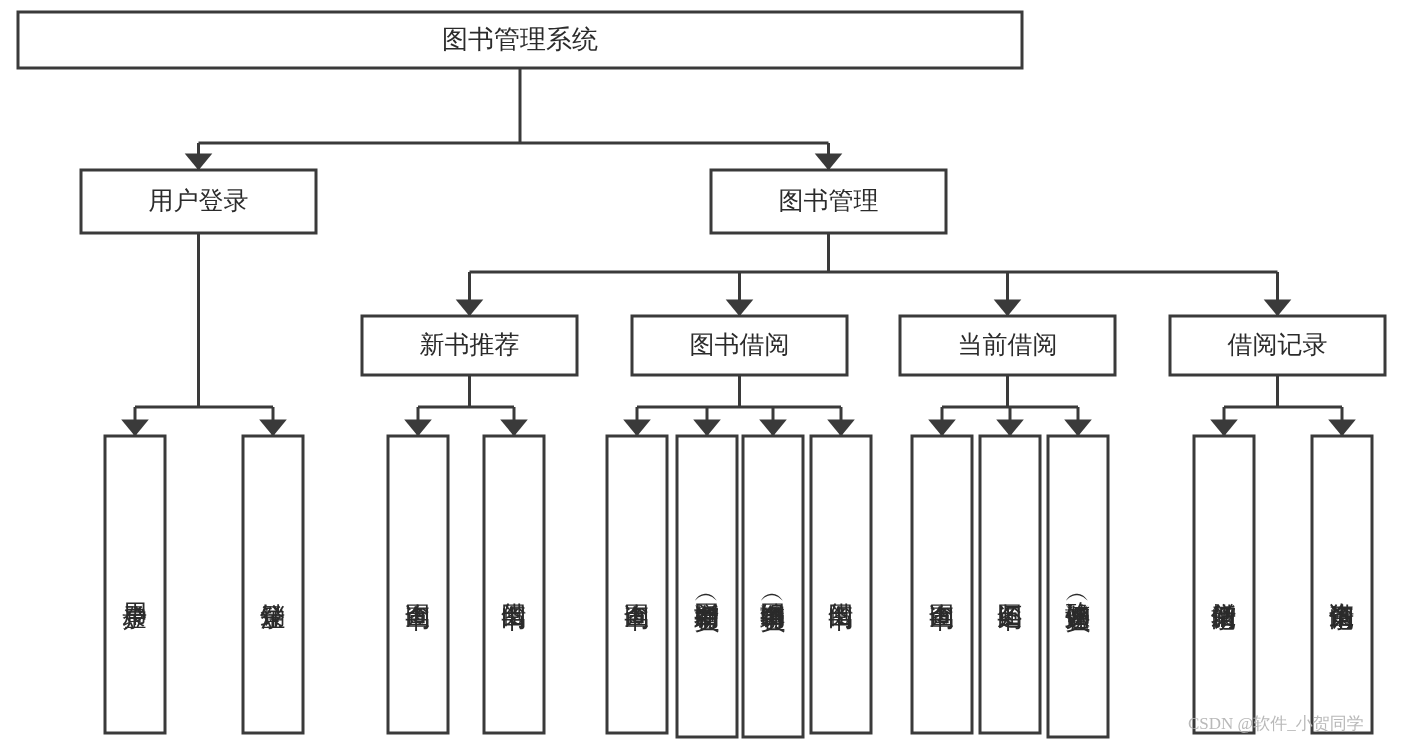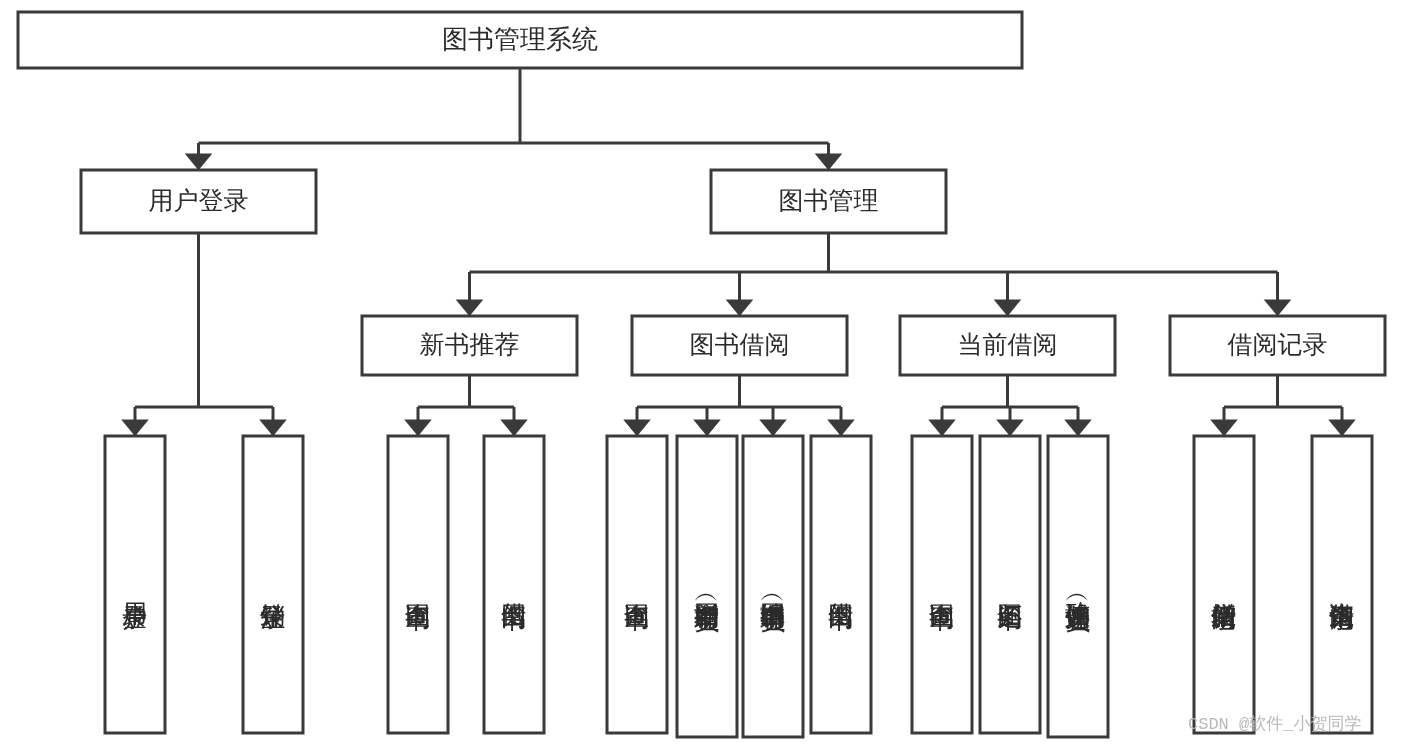--- a/index.html
+++ b/index.html
@@ -21,21 +21,21 @@
   .lbl-l3{font-size:25px;}
   .leaf-label-wrap{
     position:absolute;display:flex;align-items:center;justify-content:center;
     writing-mode:vertical-rl;text-orientation:upright;
     font-size:25px;line-height:1.06;color:#2b2b2b;letter-spacing:1px;
     font-family:"Liberation Sans","DejaVu Sans",sans-serif;
     white-space:nowrap;overflow:hidden;pointer-events:none;
   }
   #watermark{
     position:absolute;left:1188px;top:712px;font-size:17px;color:#b9b9b9;
-    font-family:Liberation Mono, monospace;white-space:nowrap;text-align:center;
+    font-family:Liberation Serif, serif;white-space:nowrap;text-align:center;
   }
 </style>
 </head>
 <body>
 
 <div id="diagram-root">
 
   <svg id="tree" viewBox="0 0 1405 747">
     <defs>
       <marker id="arrow" markerWidth="14" markerHeight="14" refX="5.2" refY="5" orient="auto" markerUnits="strokeWidth">

